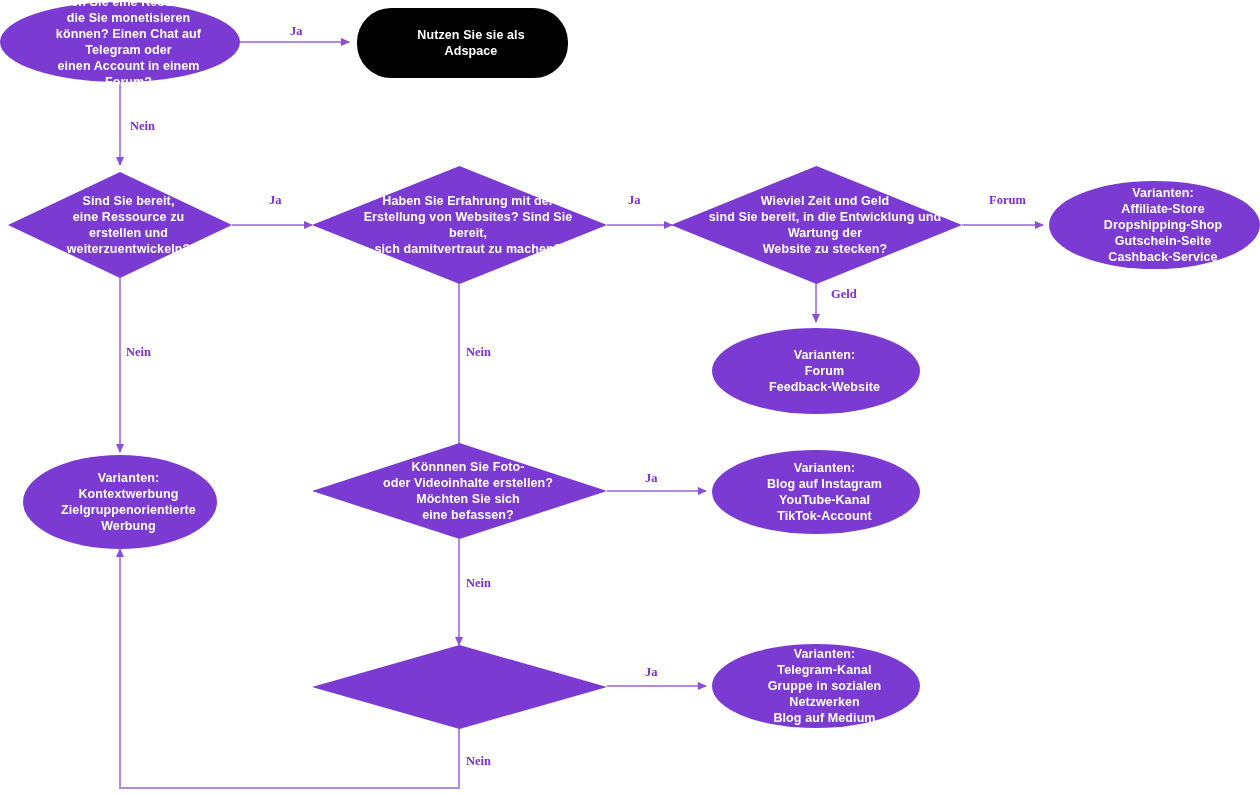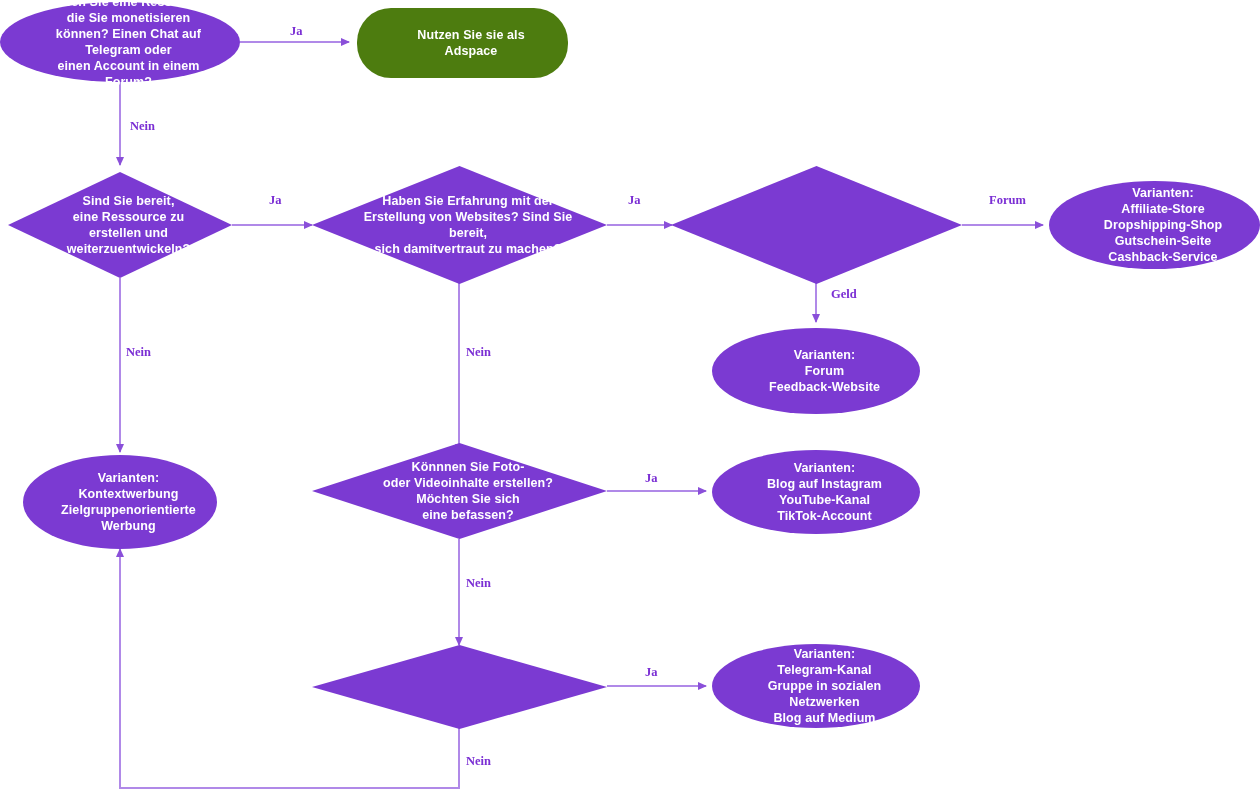--- a/index.html
+++ b/index.html
@@ -36,21 +36,21 @@
     line-height: 16px;
     letter-spacing: 0.1px;
     box-sizing: border-box;
     z-index: 3;
   }
   .node-ellipse {
     background: #7B3AD2;
     border-radius: 50%;
   }
   .node-rounded {
-    background: #4d7c0f;
+    background: #000000;
     border-radius: 34px;
   }
   .node-diamond {
     background: transparent;
   }
   .diamond-shape {
     position: absolute;
     left: 0; top: 0;
     width: 100%; height: 100%;
     background: #7B3AD2;
@@ -133,20 +133,23 @@
 
   <div class="node node-diamond" style="left:312px; top:166px; width:295px; height:118px;">
     <div class="diamond-shape"></div>
     <span class="node-label">Haben Sie Erfahrung mit der
 Erstellung von Websites? Sind Sie bereit,
 sich damitvertraut zu machen?</span>
   </div>
 
   <div class="node node-diamond" style="left:671px; top:166px; width:291px; height:118px;">
     <div class="diamond-shape"></div>
+    <span class="node-label">Wieviel Zeit und Geld
+sind Sie bereit, in die Entwicklung und Wartung der
+Website zu stecken?</span>
   </div>
 
   <div class="node node-ellipse" style="left:1049px; top:181px; width:211px; height:88px;">
     <span class="node-label">Varianten:
 Affiliate-Store
 Dropshipping-Shop
 Gutschein-Seite
 Cashback-Service</span>
   </div>
 

